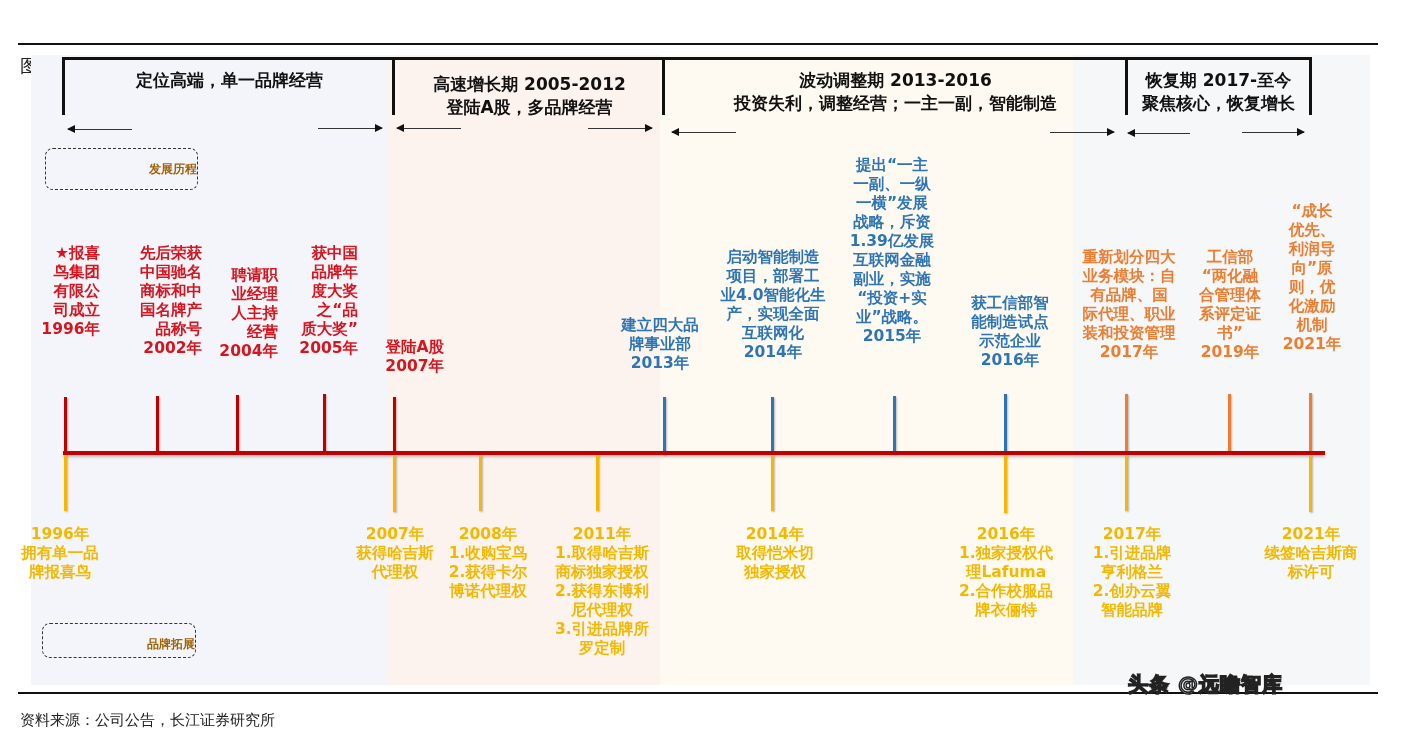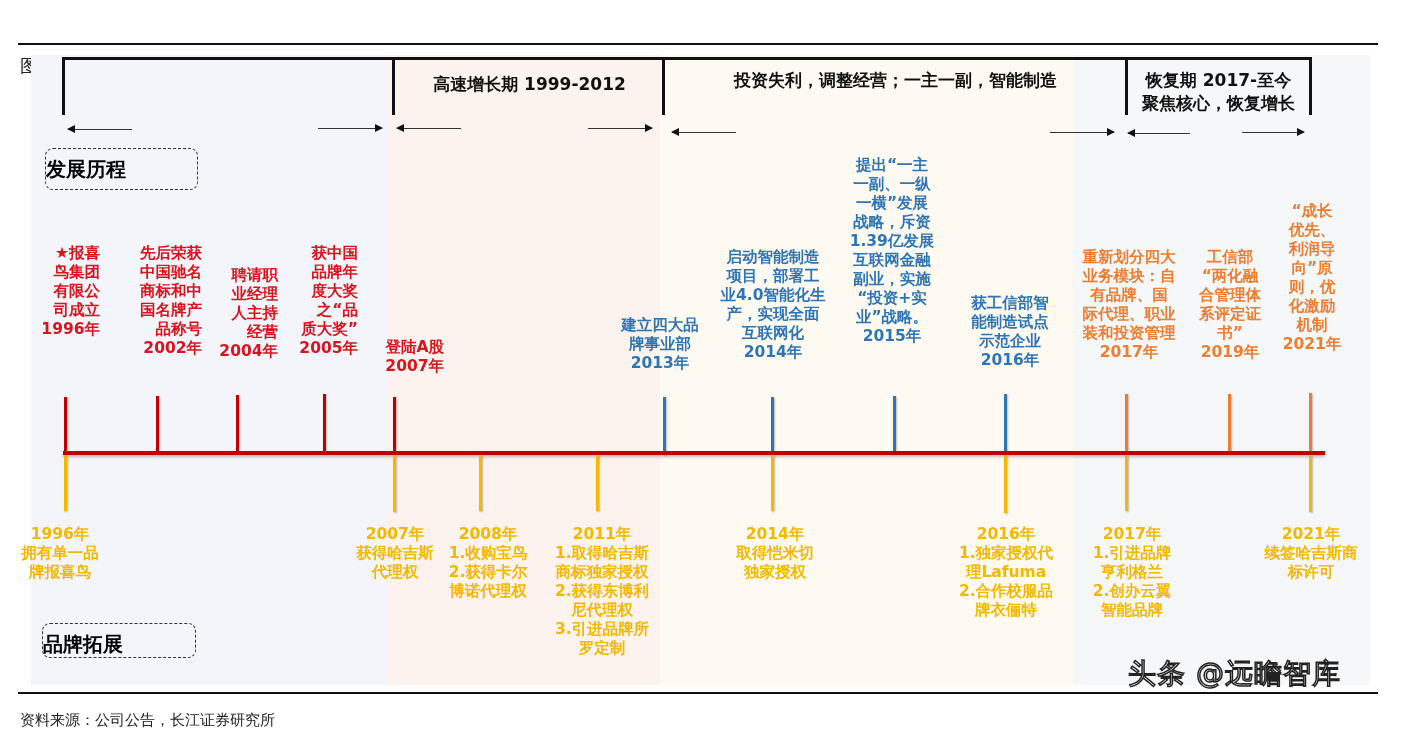--- a/index.html
+++ b/index.html
@@ -3,43 +3,43 @@
 <meta charset="utf-8">
 <style>
   html, body { margin: 0; padding: 0; background: #ffffff; }
   body { width: 1409px; height: 748px; position: relative; overflow: hidden;
          font-family: "DejaVu Sans", "Liberation Sans", sans-serif; }
   .abs { position: absolute; }
   .fig-title { left: 20px; top: 18px; font-size: 18px; color: #222; letter-spacing: 0.5px; white-space: nowrap; margin-top: 36px; }
   .rule-top { left: 18px; top: 43px; width: 1360px; height: 2px; background: #111; }
   .rule-bottom { left: 18px; top: 692px; width: 1360px; height: 2px; background: #111; }
   .source { left: 20px; top: 711px; font-size: 15px; color: #222; white-space: nowrap; }
-  .watermark { left: 1128px; top: 655px; font-size: 28px; color: #fff; white-space: nowrap;
-               -webkit-text-stroke: 1.5px #222; font-weight: normal; letter-spacing: 1px; }
+  .watermark { left: 1128px; top: 671px; font-size: 20px; color: #fff; white-space: nowrap;
+               -webkit-text-stroke: 1.5px #222; font-weight: bold; letter-spacing: 1px; }
 
   .panel { top: 55px; height: 630px; }
   .p1 { left: 31px; width: 356px; background: #f3f5fb; }
   .p2 { left: 387px; width: 273px; background: #fdf3ee; }
   .p3 { left: 660px; width: 413px; background: #fffaf1; }
   .p4 { left: 1073px; width: 297px; background: #f6f7f9; }
 
   .phase { top: 57px; height: 58px; border-top: 3px solid #111; border-left: 3px solid #111;
            text-align: center; font-weight: bold; font-size: 17px; line-height: 23px; color: #111;
            box-sizing: border-box; padding-top: 9px; white-space: nowrap; }
   .phase.last { border-right: 3px solid #111; }
   .phase span { display: block; }
 
   .arrow { height: 1px; background: #333; }
   .arrow.left::before { content: ""; position: absolute; left: -1px; top: -4px;
     border-right: 8px solid #111; border-top: 4.5px solid transparent; border-bottom: 4.5px solid transparent; }
   .arrow.right::after { content: ""; position: absolute; right: -1px; top: -4px;
     border-left: 8px solid #111; border-top: 4.5px solid transparent; border-bottom: 4.5px solid transparent; }
 
-  .section-box { border: 1.5px dashed #333; border-radius: 8px; font-weight: bold; font-size: 20px;
-                 color: #000000; text-align: left; box-sizing: border-box; }
+  .section-box { border: 1.5px dashed #333; border-radius: 8px; font-weight: bold; font-size: 12px;
+                 color: #a16207; text-align: right; box-sizing: border-box; }
 
   .evt { text-align: center; font-weight: bold; font-size: 15.5px; line-height: 19px; white-space: pre; }
   .red { color: #d9141e; text-align: right; }
   .blue { color: #2e75b6; }
   .orange { color: #ed7d31; }
   .yellow { color: #f5b800; }
 
   .axis { left: 63px; top: 451px; width: 1262px; height: 4px; background: #c00000;
           box-shadow: 0 2px 3px rgba(0,0,0,0.25); }
   .tick { width: 3px; box-shadow: 1px 1px 2px rgba(0,0,0,0.25); }
@@ -49,25 +49,28 @@
 
 <div class="abs fig-title">图 1：公司发展历程及品牌拓展历程</div>
 <div class="abs rule-top"></div>
 
 <div class="abs panel p1"></div>
 <div class="abs panel p2"></div>
 <div class="abs panel p3"></div>
 <div class="abs panel p4"></div>
 
 <div class="abs phase" style="left:62px;width:332px;">
+  <span>定位高端，单一品牌经营</span>
 </div>
 <div class="abs phase" style="left:392px;width:272px;padding-top:13px;">
-  <span>高速增长期 1999-2012</span>
+  <span>高速增长期 2005-2012</span>
+  <span>登陆A股，多品牌经营</span>
 </div>
 <div class="abs phase" style="left:662px;width:464px;">
+  <span>波动调整期 2013-2016</span>
   <span>投资失利，调整经营；一主一副，智能制造</span>
 </div>
 <div class="abs phase last" style="left:1125px;width:187px;">
   <span>恢复期 2017-至今</span>
   <span>聚焦核心，恢复增长</span>
 </div>
 
 <div class="abs arrow left" style="left:68px;top:129px;width:64px;"></div>
 <div class="abs arrow right" style="left:318px;top:128px;width:64px;"></div>
 <div class="abs arrow left" style="left:397px;top:128px;width:64px;"></div>

